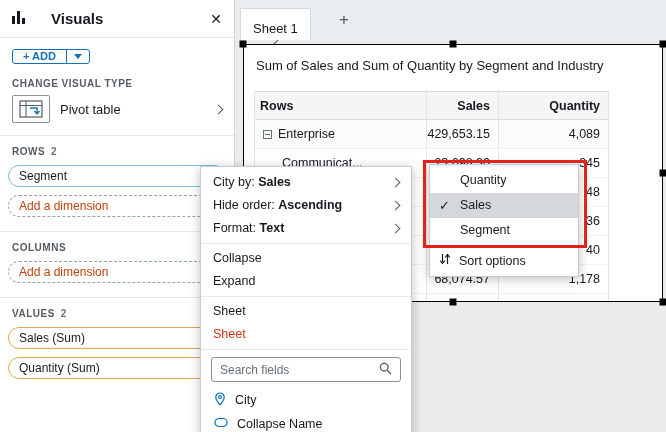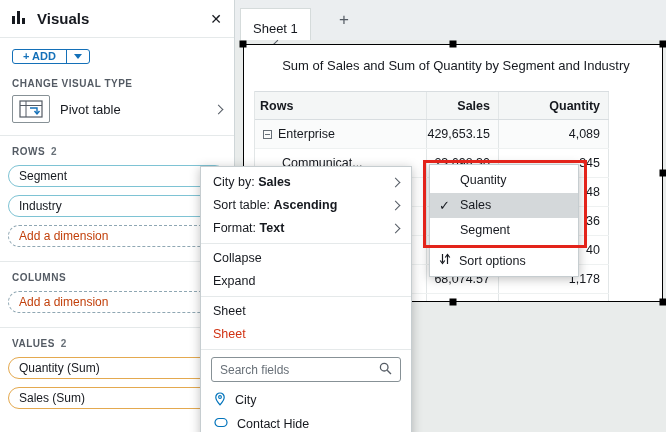--- a/index.html
+++ b/index.html
@@ -5,21 +5,21 @@
   * { box-sizing: border-box; margin: 0; padding: 0; }
   html,body { width:666px; height:432px; }
   body {
     position: relative; overflow: hidden; background: #fff;
     font-family: "Liberation Sans", sans-serif; color: #16191f;
   }
 
   
   .panel { position:absolute; left:0; top:0; width:235px; height:432px;
            background:#fff; border-right:1px solid #cfd6d8; z-index:10; }
-  .panel-header { height:38px; display:flex; align-items:center; gap:10px;
+  .panel-header { height:38px; display:flex; align-items:center; gap:24px;
                   padding:0 12px; border-bottom:1px solid #e5e9ea; }
   .panel-title { font-size:15px; font-weight:bold; }
   .close-btn { margin-left:auto; font-size:14px; color:#16191f; cursor:pointer; }
   .add-row { padding:8px 12px 4px; }
   .add-btn { display:inline-flex; border:1px solid #1470b8; border-radius:3px;
              color:#1470b8; font-size:11px; font-weight:bold; height:15px; }
   .add-main { padding:0 10px; display:flex; align-items:center; }
   .add-caret-seg { border-left:1px solid #1470b8; padding:0 7px; display:flex; align-items:center; }
   .caret-down { width:0; height:0; border:4px solid transparent; border-top:5px solid #1470b8; margin-top:5px; }
   .section-label { font-size:10px; font-weight:bold; color:#545b64; letter-spacing:.5px;
@@ -47,21 +47,21 @@
          gap:9px; padding:12px 12px; font-size:13px; cursor:pointer;flex-direction:column; }
   .tab-chev { width:7px; height:7px; border-top:1.5px solid #545b64; border-right:1.5px solid #545b64;
               transform:rotate(135deg); margin-top:-3px; }
   .add-tab { position:absolute; left:104px; top:10px; font-size:17px; color:#545b64; cursor:pointer; }
   .canvas { position:absolute; left:235px; top:40px; right:0; bottom:0;
             background:#e9eceb; overflow:hidden; }
 
   
   .card { position:absolute; left:8px; top:4px; width:420px; height:258px;
           background:#fff; border:1px solid #000; z-index:5; overflow:hidden; }
-  .vtitle { position:absolute; left:12px; top:13px; font-size:13px; width:400px; white-space:nowrap;text-align:center; }
+  .vtitle { position:absolute; left:12px; top:13px; font-size:13px; width:400px; white-space:nowrap; }
   .ptable { position:absolute; left:10px; top:46px; border-left:1px solid #e2e6e7; }
   .trow { display:flex; height:29px; border-bottom:1px solid #eef1f1; background:#fff; }
   .trow.thead { background:#f4f6f6; font-weight:bold; border-top:1px solid #d8dde0; border-bottom:1px solid #d8dde0; }
   .trow.total { font-weight:normal; background:#fafbfb; }
   .cell { display:flex; align-items:center; border-right:1px solid #e2e6e7; font-size:12.5px; }
   .c-rows { width:172px; padding-left:5px; }
   .c-sales { width:72px; justify-content:flex-end; padding-right:8px; }
   .c-qty { width:110px; justify-content:flex-end; padding-right:8px; }
   .indent { padding-left:27px; }
   .collapse-box { position:relative; width:9px; height:9px; border:1px solid #687078;
@@ -138,36 +138,35 @@
     <span class="chev vtype-chev"></span>
   </div>
 
   <div class="divider-h"></div>
 
   <div class="section-label">
     <span>ROWS</span>
     <span class="count">2</span>
   </div>
   <div class="pill dim">Segment</div>
-  <div class="pill dim">Industry</div>
   <div class="pill dashed">Add a dimension</div>
   <div class="section-gap"></div>
   <div class="divider-h"></div>
 
   <div class="section-label">COLUMNS</div>
   <div class="pill dashed">Add a dimension</div>
   <div class="section-gap"></div>
   <div class="divider-h"></div>
 
   <div class="section-label">
     <span>VALUES</span>
     <span class="count">2</span>
   </div>
+  <div class="pill measure">Sales (Sum)</div>
   <div class="pill measure">Quantity (Sum)</div>
-  <div class="pill measure">Sales (Sum)</div>
 </div>
 
 <div class="tabstrip">
   <div class="tab">
     <span>Sheet 1</span>
     <span class="tab-chev"></span>
   </div>
   <div class="add-tab">+</div>
 </div>
 
@@ -230,21 +229,21 @@
   <div class="handle" style="left:218px; top:262px;"></div>
   <div class="handle" style="left:428px; top:262px;"></div>
 </div>
 
 <div class="menu">
   <div class="mi">
     <span>City by: </span><span class="val">Sales</span>
     <span class="chev sub-chev"></span>
   </div>
   <div class="mi">
-    <span>Sort table: </span><span class="val">Ascending</span>
+    <span>Hide order: </span><span class="val">Ascending</span>
     <span class="chev sub-chev"></span>
   </div>
   <div class="mi">
     <span>Format: </span><span class="val">Text</span>
     <span class="chev sub-chev"></span>
   </div>
   <div class="mdiv"></div>
   <div class="mi">Collapse</div>
   <div class="mi">Expand</div>
   <div class="mdiv"></div>
@@ -268,21 +267,21 @@
         </svg>
     </span>
     <span>City</span>
   </div>
   <div class="mfield">
     <span>
       <svg width="14" height="11" viewBox="0 0 14 11">
           <rect x="1" y="1.5" width="12" height="8" rx="4" fill="none" stroke="#0073bb" stroke-width="1.2"></rect>
         </svg>
     </span>
-    <span>Contact Hide</span>
+    <span>Collapse Name</span>
   </div>
 </div>
 
 <div class="submenu">
   <div class="smi">Quantity</div>
   <div class="smi selected">
     <span class="check">✓</span>
     <span>Sales</span>
   </div>
   <div class="smi">Segment</div>

